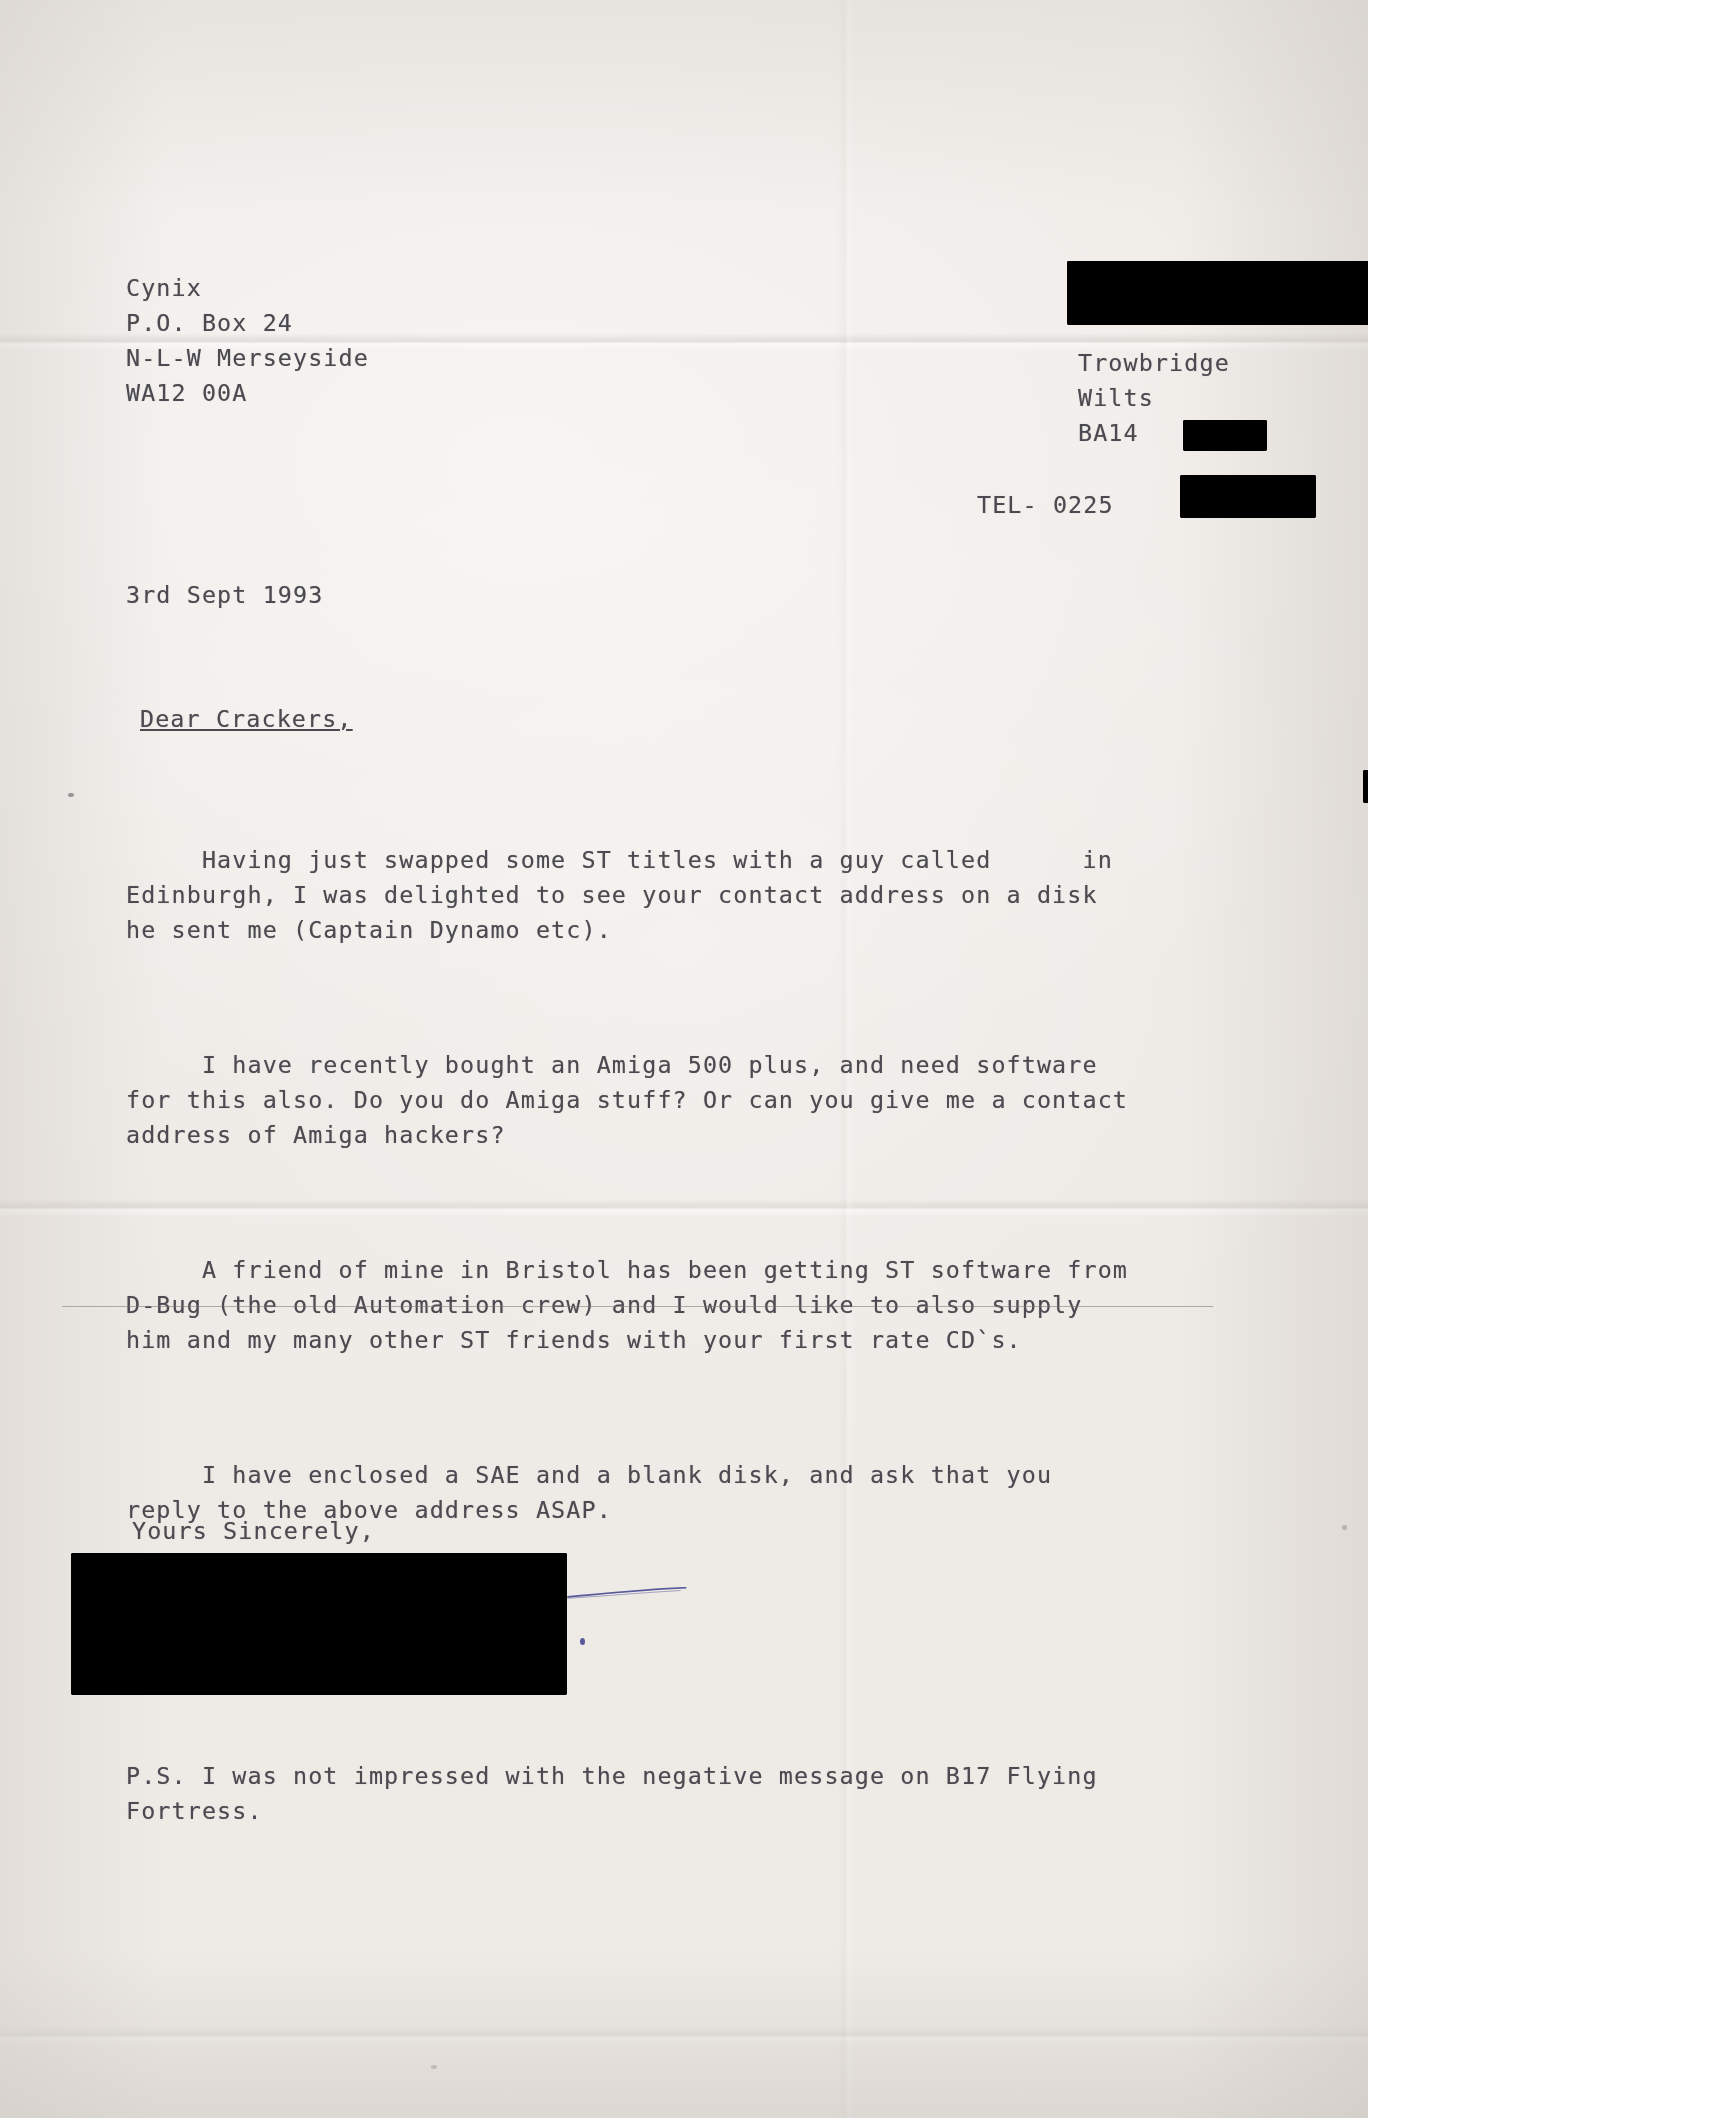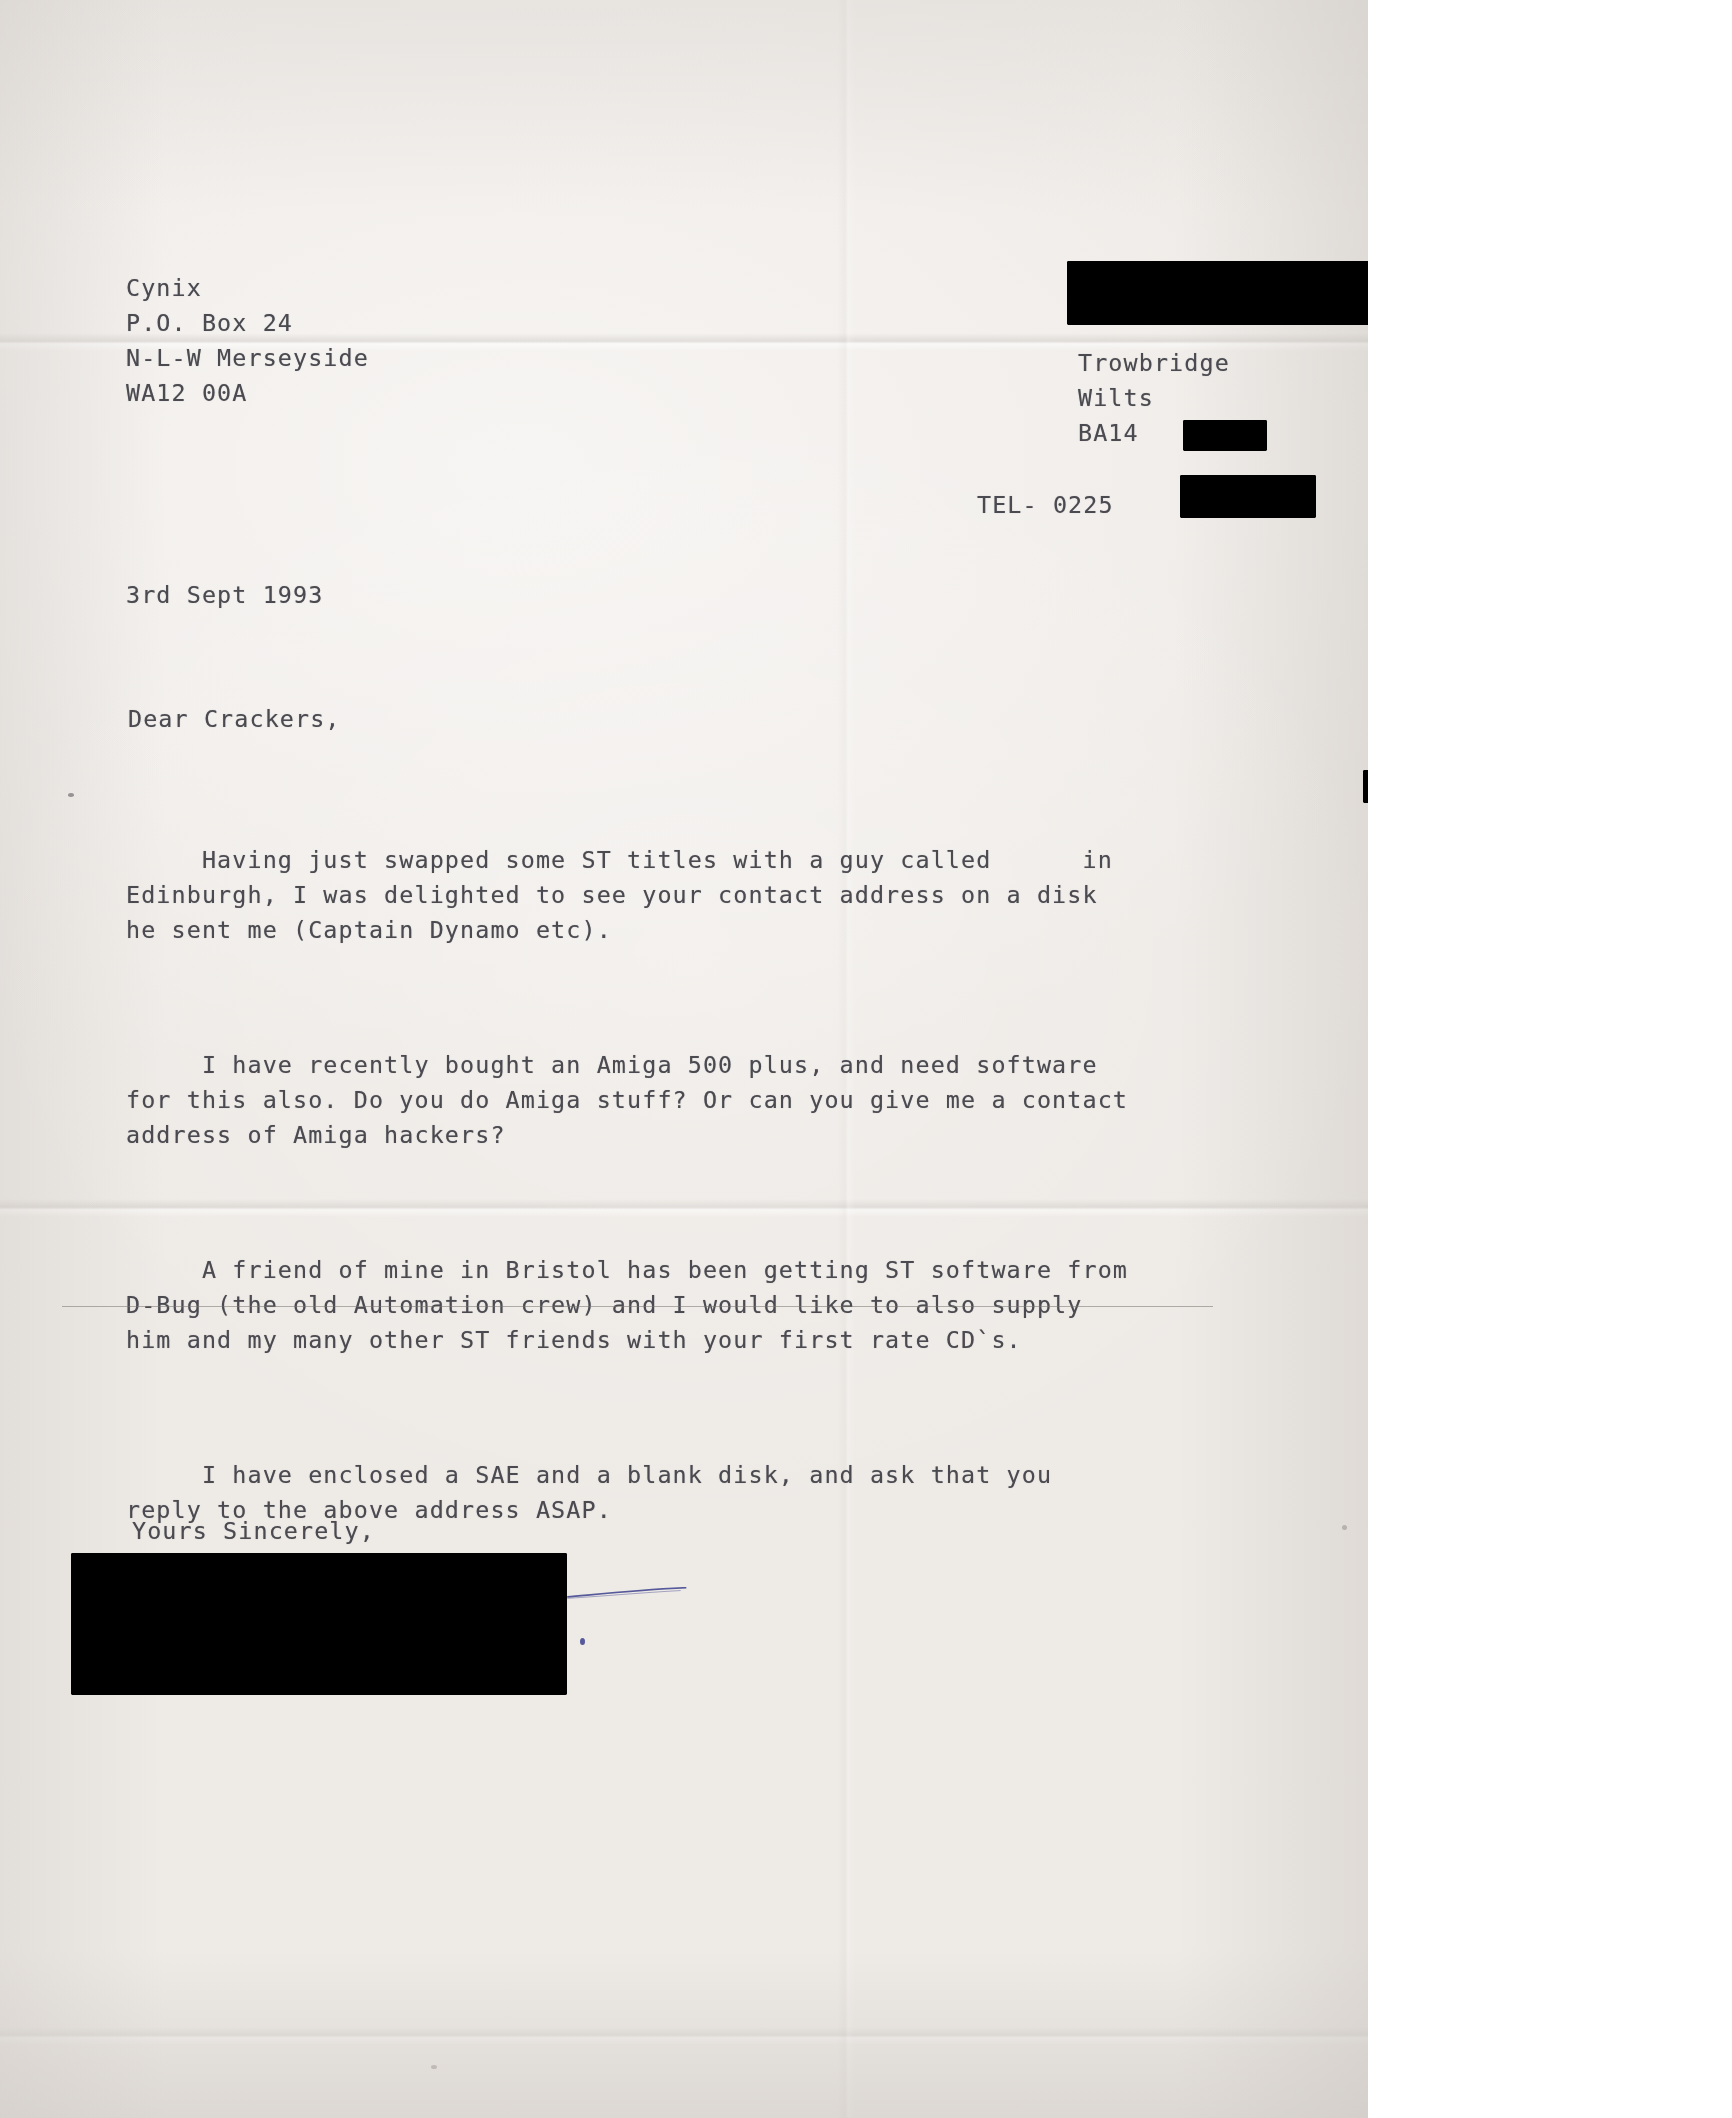--- a/index.html
+++ b/index.html
@@ -62,21 +62,21 @@
     line-height: 35px;
     letter-spacing: 1.1px;
     white-space: pre;
     text-shadow: 0 0 0.9px rgba(90,88,95,0.45);
   }
 
   .block-sender   { left: 126px; top: 271px; }
   .block-recipient{ left: 1078px; top: 346px; }
   .block-tel      { left: 977px; top: 488px; }
   .block-date     { left: 126px; top: 578px; }
-  .block-salute   { left: 128px; top: 702px; }
+  .block-salute   { left: 140px; top: 702px; text-decoration: underline; }
   .block-body     { left: 126px; top: 773px; }
   .block-close    { left: 132px; top: 1514px; }
   .block-ps       { left: 126px; top: 1759px; }
 
   .para { margin: 0 14px 30px 0; }
   .para:last-child { margin-bottom: 0; }
 
   
   .scanline-row {
     position: relative;
@@ -185,20 +185,22 @@
 address of Amiga hackers?</p>
     <p class="para scanline-row">     A friend of mine in Bristol has been getting ST software from
 D-Bug (the old Automation crew) and I would like to also supply
 him and my many other ST friends with your first rate CD`s.</p>
     <p class="para">     I have enclosed a SAE and a blank disk, and ask that you
 reply to the above address ASAP.</p>
   </div>
 
   <div class="typed block-close">Yours Sincerely,</div>
 
+  <div class="typed block-ps">P.S. I was not impressed with the negative message on B17 Flying
+Fortress.</div>
 
   <div class="redact r-name-top"></div>
   <div class="redact r-postcode"></div>
   <div class="redact r-tel"></div>
   <div class="redact r-guy"></div>
   <div class="redact r-signature"></div>
 
   <svg class="pen-stroke" viewBox="0 0 170 22">
     <path d="M0 14 C 45 10, 100 4, 168 1" stroke="#3b3f8c" stroke-width="2.4" fill="none" opacity="0.85"></path>
     <path d="M0 16 C 50 13, 105 8, 160 5" stroke="#3b3f8c" stroke-width="1.2" fill="none" opacity="0.5"></path>

